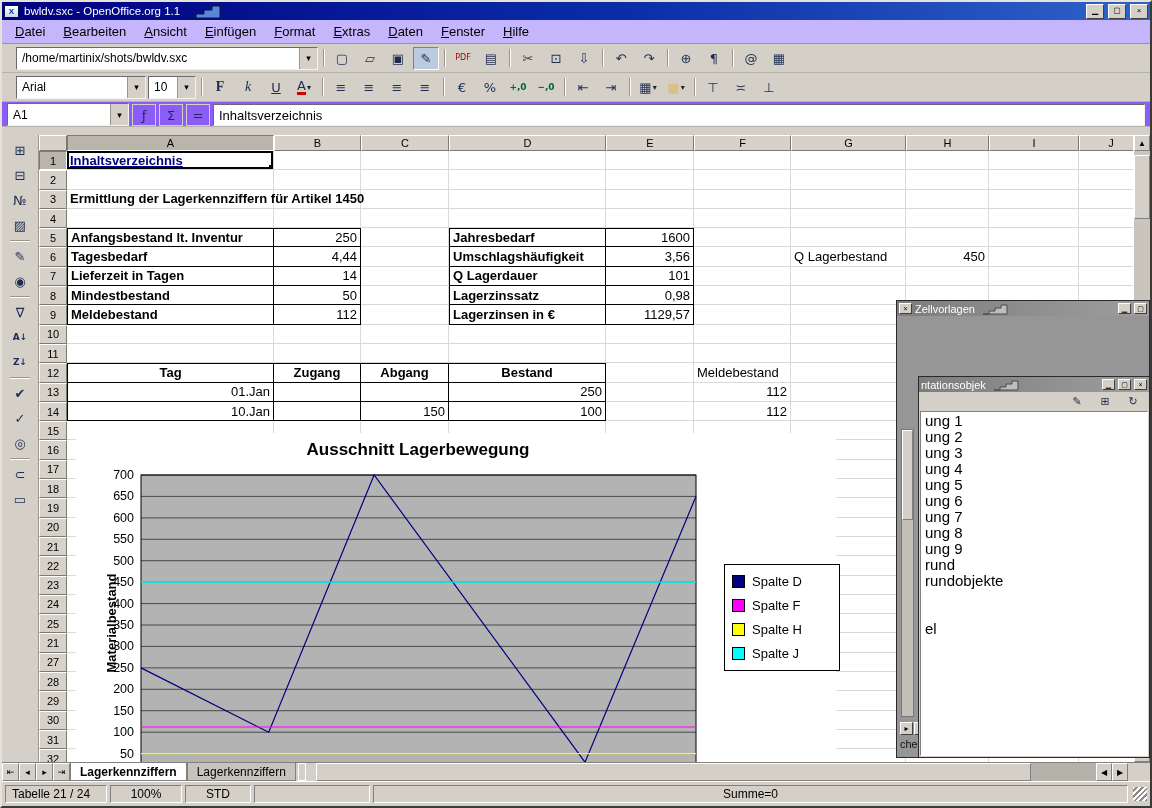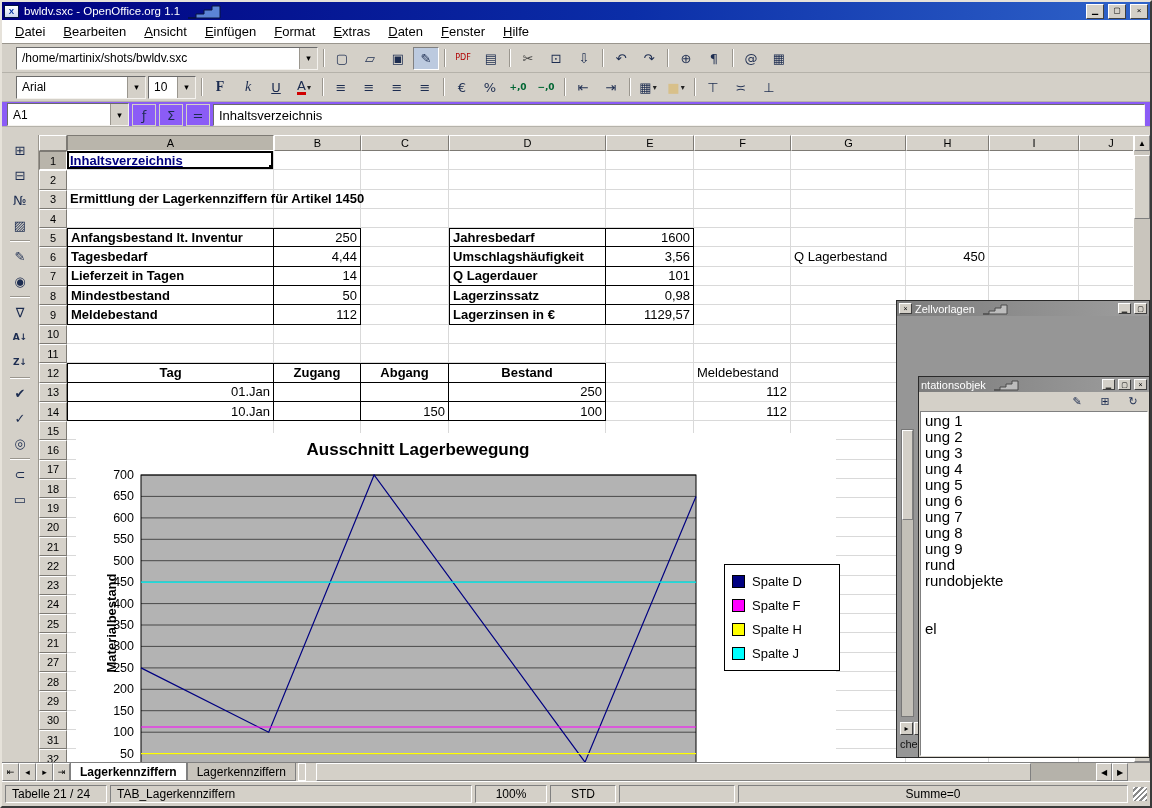--- a/index.html
+++ b/index.html
@@ -13,21 +13,21 @@
   .win-icon{width:13px;height:11px;background:linear-gradient(#ffffff,#cdd8f0);
     border:1px solid #001040;display:flex;align-items:center;justify-content:center;
     font-size:8px;font-weight:bold;color:#0030a0;flex:none}
   .title{font-size:11.5px;font-weight:normal;padding-left:2px;white-space:nowrap}
   .steps{margin-left:4px;flex:none}
   .spacer{flex:1}
   .wbtn{width:16px;height:13px;background:#d4d0c8;border:1px solid;border-color:#fff #404040 #404040 #fff;
     color:#000;font-size:8px;line-height:11px;text-align:center;margin-left:1px;flex:none}
   
   .menubar{height:23px;flex:none;display:flex;align-items:center;padding-left:4px;
-    background:#ffffff;border-bottom:1px solid #9a968e}
+    background:#c4b5fd;border-bottom:1px solid #9a968e}
   .menu-item{padding:2px 9px;font-size:13px}
   .menu-item::first-letter{text-decoration:underline}
   
   .toolbar{height:28px;flex:none;display:flex;align-items:center;padding:0 14px;gap:2px;
     background:#d4d0c8;border-bottom:1px solid #b5b2aa}
   .tsep{width:1px;height:18px;background:#9a968e;box-shadow:1px 0 0 #fff;margin:0 3px;flex:none}
   .tb-btn{min-width:22px;height:21px;display:flex;align-items:center;justify-content:center;
     border:1px solid #d4d0c8;flex:none;padding:0 1px}
   .tb-btn .glyph{font-family:"DejaVu Sans",sans-serif;font-size:13px;color:#1c2c50;line-height:1}
   .tb-btn .ddm{font-size:8px;color:#222;margin-left:1px}
@@ -818,21 +818,20 @@
       <div class="hthumb"></div>
       <div class="htrack"></div>
       <div class="sbtn">◀</div>
       <div class="sbtn">▶</div>
     </div>
     <div class="corner-box"></div>
   </div>
 
   <div class="statusbar" id="statusbar">
       <div class="seg seg1">Tabelle 21 / 24</div>
-      <div class="seg seg2">TAB_Lagerkennziffern</div>
       <div class="seg seg3">100%</div>
       <div class="seg seg4">STD</div>
       <div class="seg seg5"></div>
       <div class="seg seg6">Summe=0</div>
       <div class="grip"></div>
     </div>
 </div>
 
 <div class="float" id="winA">
   <div class="ftitle">

